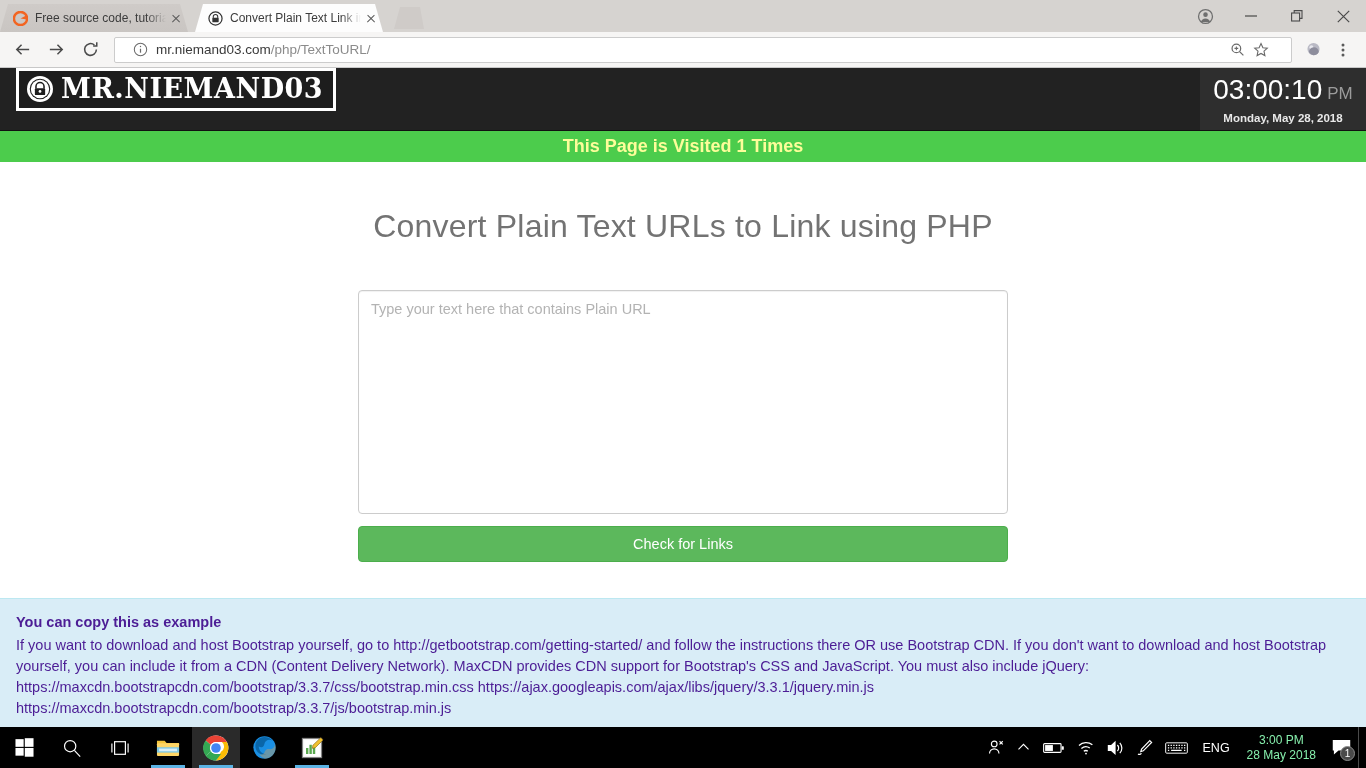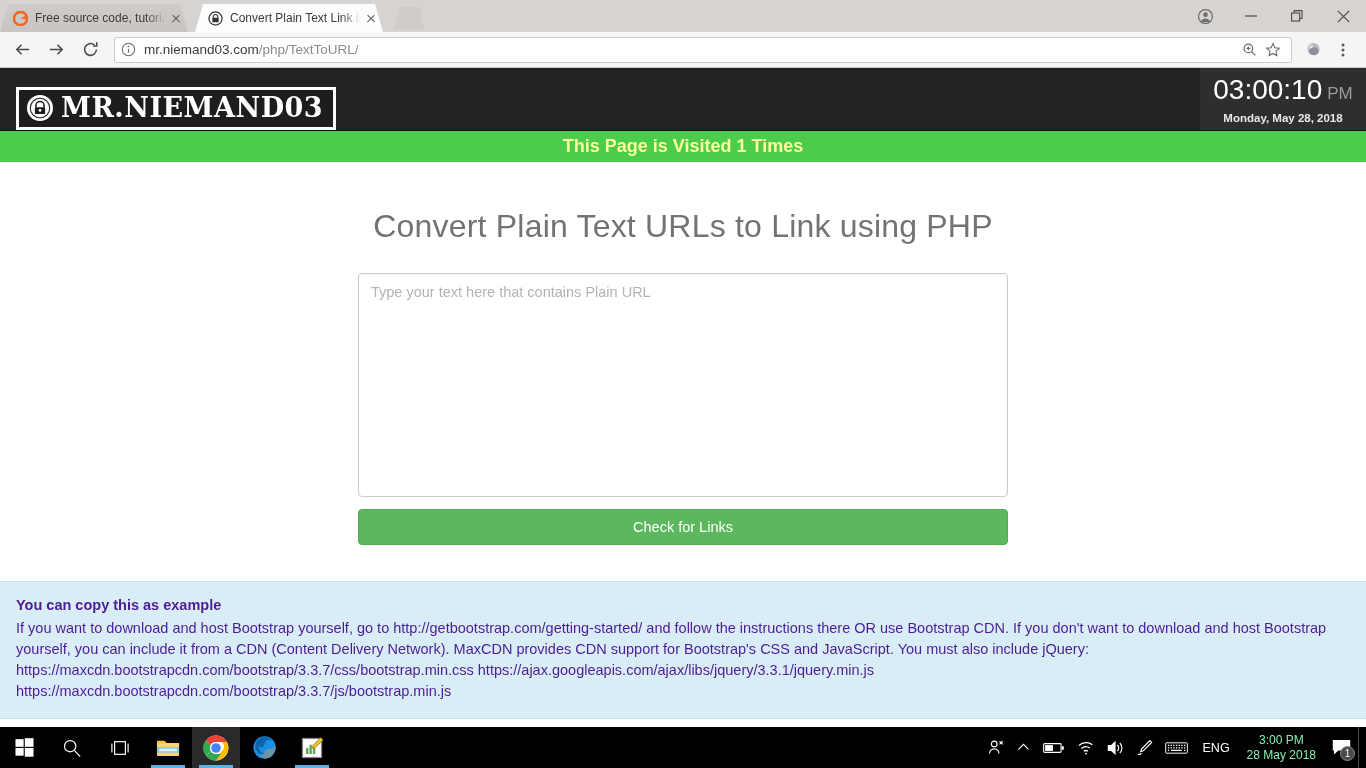--- a/index.html
+++ b/index.html
@@ -106,21 +106,21 @@
     margin-right: 6px; cursor: pointer; color: #5f6368;
   }
   .omnibox {
     flex: 1 1 auto;
     height: 26px;
     background: #ffffff;
     border: 1px solid #ccc;
     border-radius: 2px;
     display: flex;
     align-items: center;
-    padding: 0 6px;
+    padding: 0 18px;
     margin: 0 6px 0 4px;
     position: relative;
   }
   .omnibox .info-icon { margin-right: 8px; display:flex; align-items:center; }
   .omnibox .url {
     font-size: 13.5px; color: #3a3a3a; flex: 1 1 auto;
     white-space: nowrap; overflow: hidden;
     font-family: "Liberation Sans", sans-serif;
   }
   .omnibox .url .path { color: #8b8b8b; }
@@ -132,21 +132,21 @@
     height: 659px;
     background: #ffffff;
     overflow: hidden;
     position: relative;
   }
 
   .site-header {
     height: 62px;
     background: #222222;
     display: flex;
-    align-items: flex-end;
+    align-items: flex-start;
     position: relative;
   }
   .logo-box {
     margin-left: 16px;
     border: 3px solid #ffffff;
     padding: 3px 10px 4px 8px;
     display: flex;
     align-items: center;
     background: #1d1d1d;
   }
@@ -206,21 +206,21 @@
     text-align: center;
     font-size: 32px;
     font-weight: normal;
     color: #737373;
     margin-top: 46px;
     letter-spacing: 0.2px;
   }
 
   .form-wrap {
     width: 650px;
-    margin: 28px auto 0;
+    margin: 45px auto 0;
   }
   .ta {
     width: 650px;
     height: 224px;
     border: 1px solid #cccccc;
     border-radius: 4px;
     padding: 10px 12px;
     font-size: 14.5px;
     color: #555;
     resize: none;

